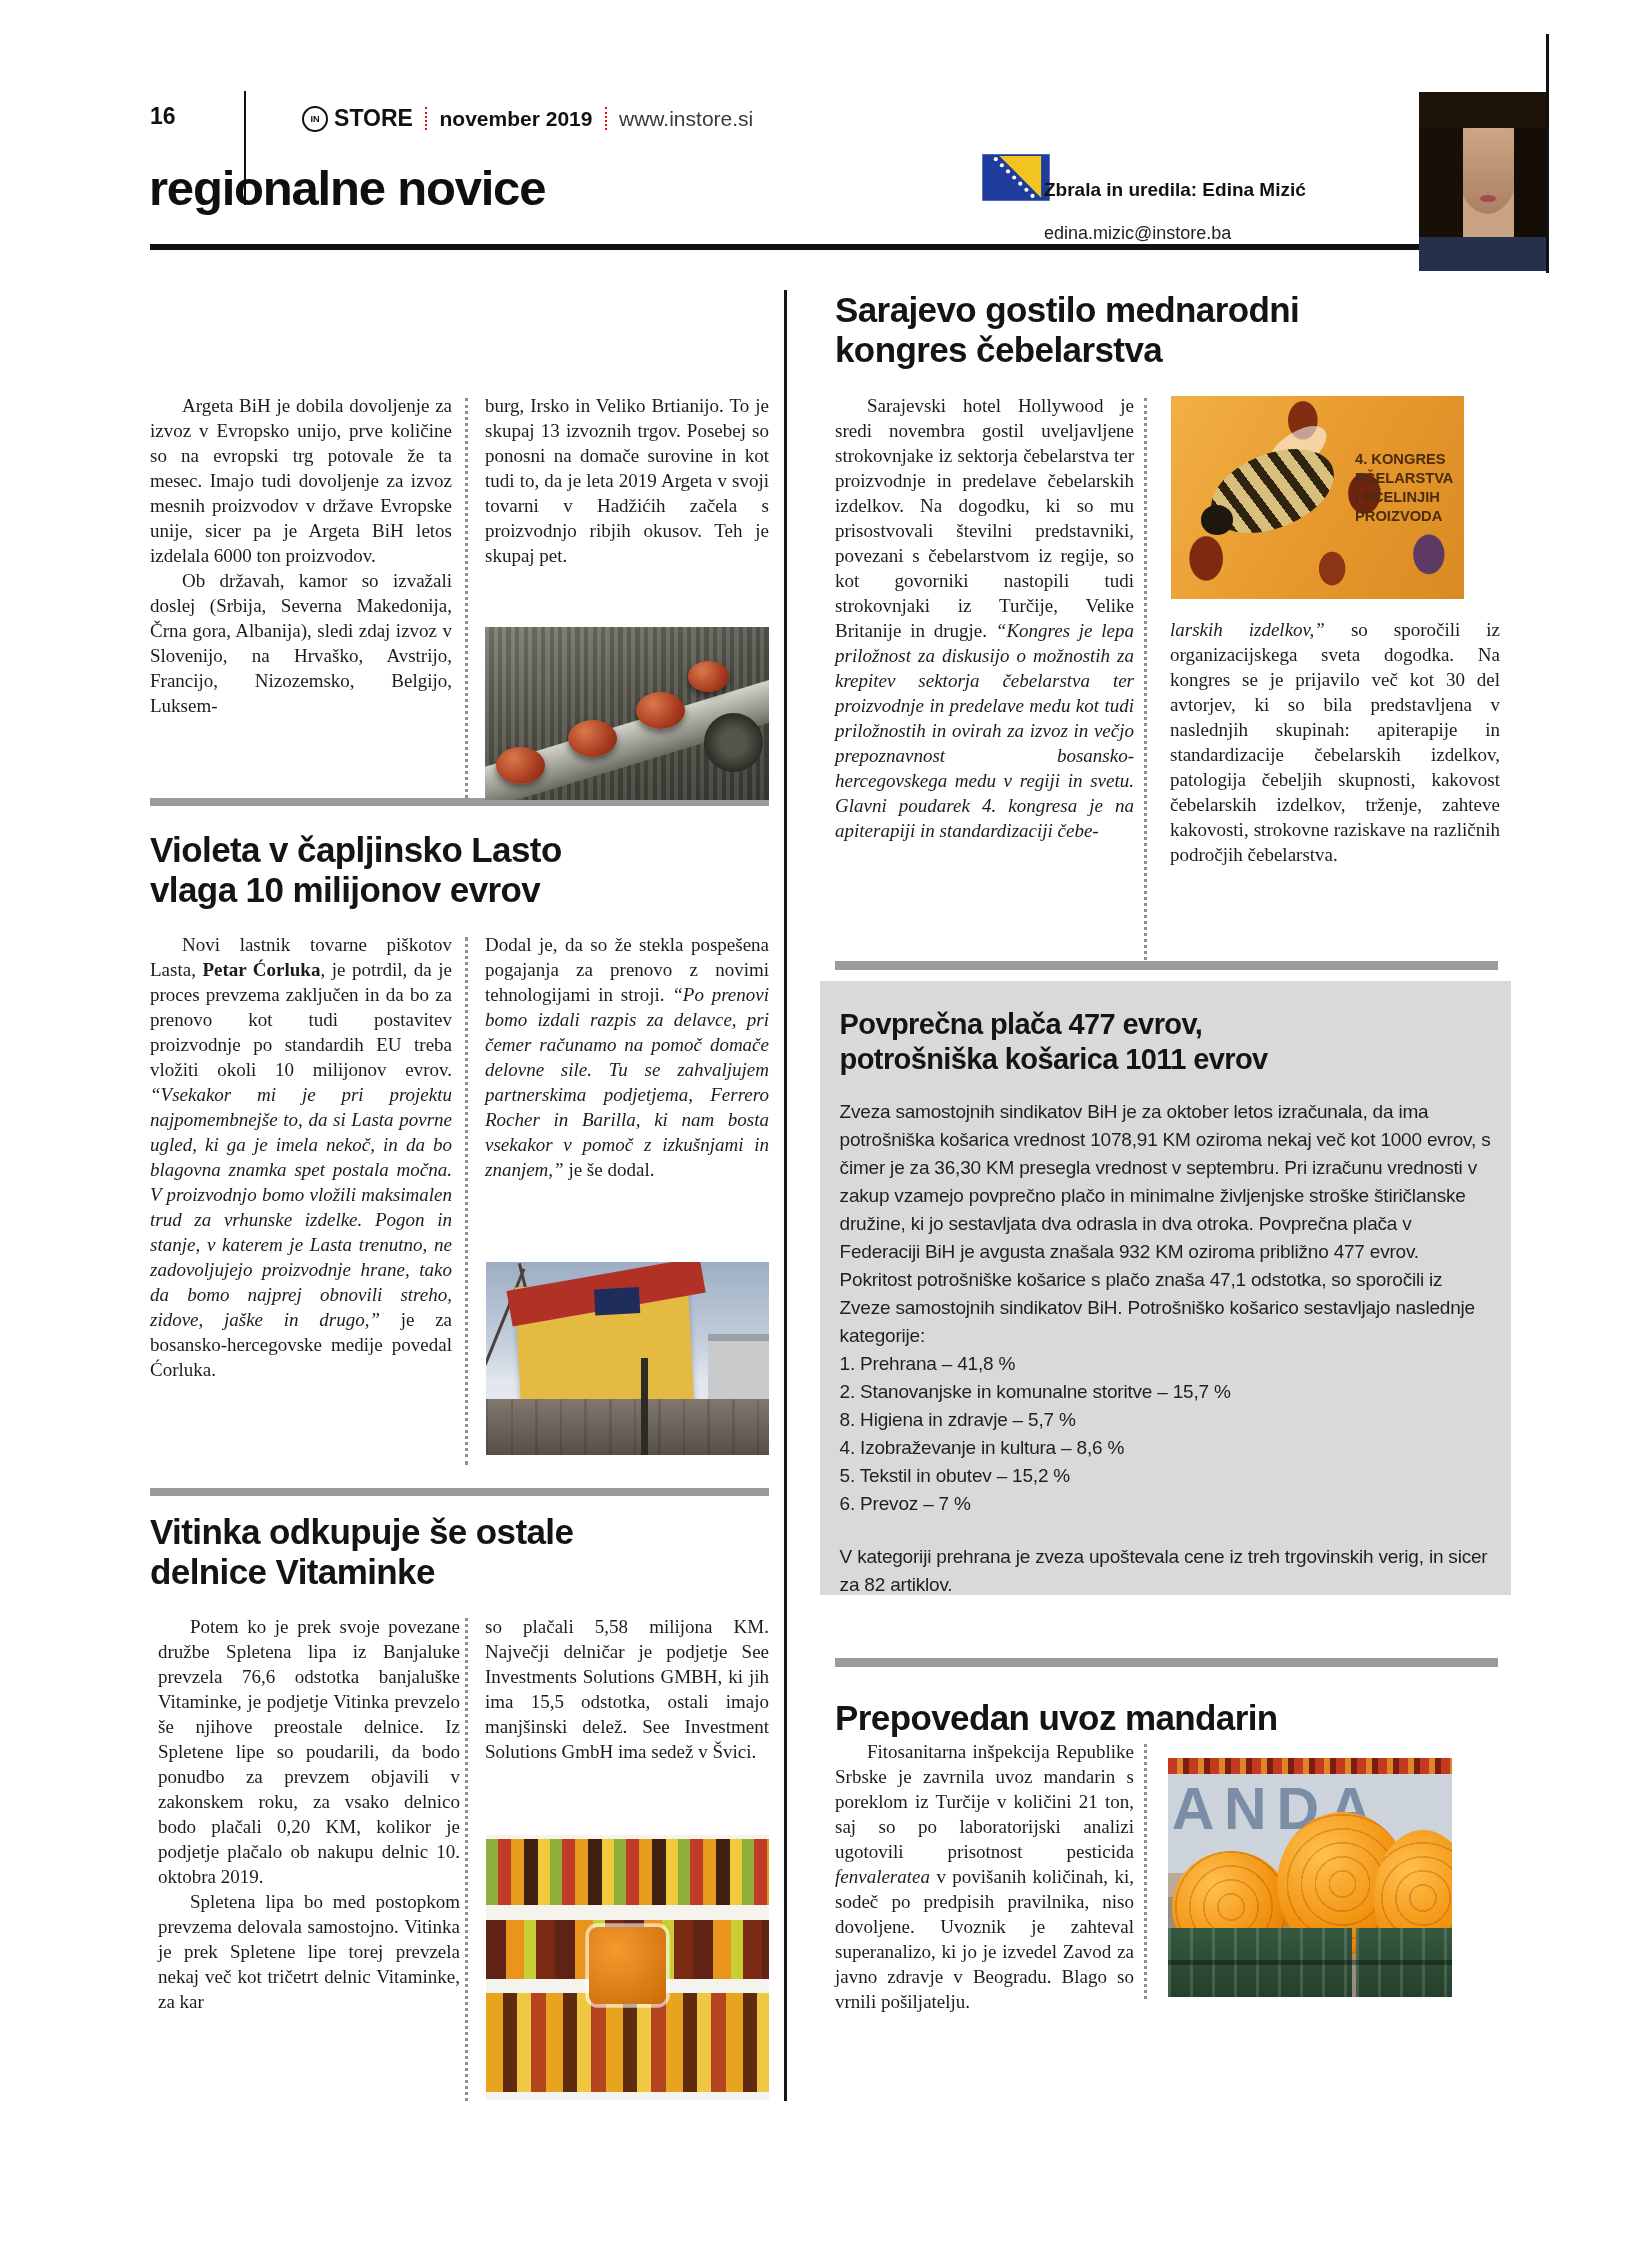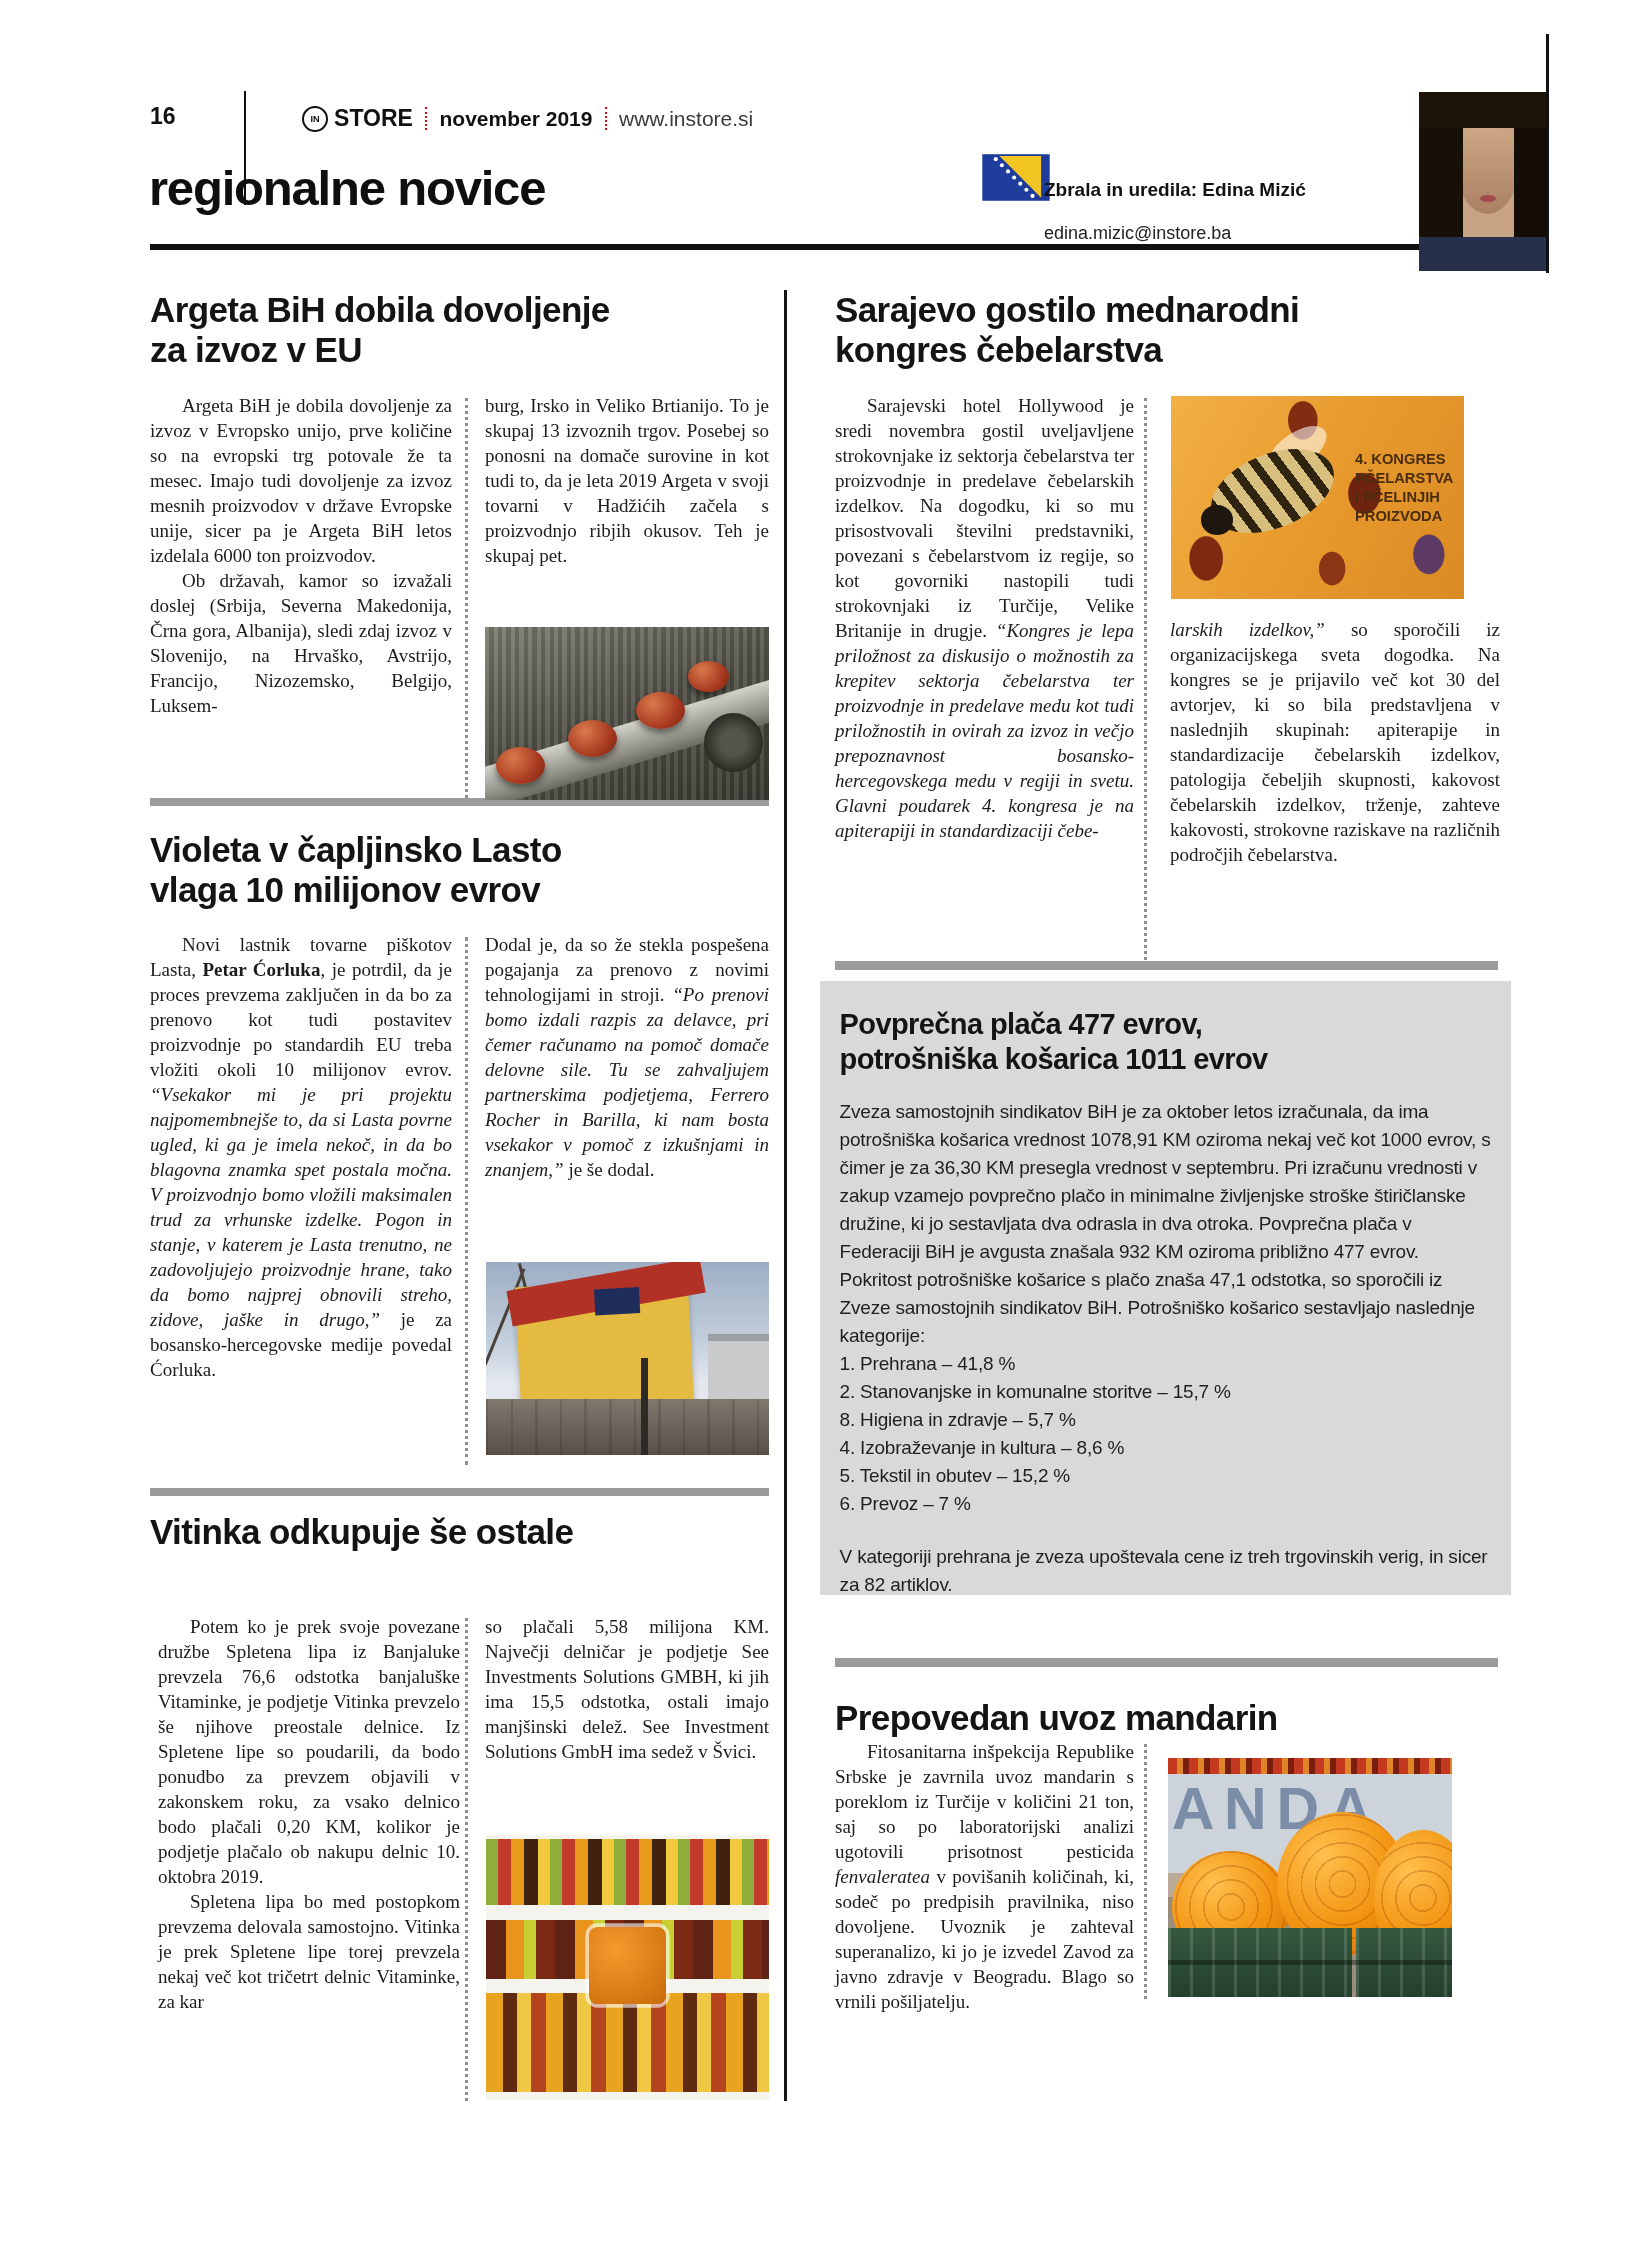--- a/index.html
+++ b/index.html
@@ -170,24 +170,20 @@
   <div class="vdot" style="left:465px;top:937px;height:528px;"></div>
   <div class="vdot" style="left:465px;top:1618px;height:483px;"></div>
   <div class="vdot" style="left:1144px;top:398px;height:562px;"></div>
   <div class="vdot" style="left:1144px;top:1744px;height:255px;"></div>
 
   <div class="hbar" style="left:150px;top:798px;width:619px;"></div>
   <div class="hbar" style="left:150px;top:1488px;width:619px;"></div>
   <div class="hbar" style="left:835px;top:961px;width:663px;height:8.6px;"></div>
   <div class="hbar" style="left:835px;top:1658px;width:663px;height:8.6px;"></div>
 
-  <div class="headline" style="left:150px;top:290px;width:620px;">
-    <span>Argeta BiH dobila dovoljenje</span>
-    <span>za izvoz v EU</span>
-  </div>
   <div class="col" style="left:150px;top:393px;width:302px;">
       <p class="par"><span>Argeta BiH je dobila dovoljenje za izvoz v Evropsko unijo, prve količine so na evropski trg potovale že ta mesec. Imajo tudi dovoljenje za izvoz mesnih proizvodov v države Evropske unije, sicer pa je Argeta BiH letos izdelala 6000 ton proizvodov.</span></p>
       <p class="par"><span>Ob državah, kamor so izvažali doslej (Srbija, Severna Makedonija, Črna gora, Albanija), sledi zdaj izvoz v Slovenijo, na Hrvaško, Avstrijo, Francijo, Nizozemsko, Belgijo, Luksem-</span></p>
     </div>
   <div class="col" style="left:485px;top:393px;width:284px;">
       <p class="par noindent"><span>burg, Irsko in Veliko Brtianijo. To je skupaj 13 izvoznih trgov. Posebej so ponosni na domače surovine in kot tudi to, da je leta 2019 Argeta v svoji tovarni v Hadžićih začela s proizvodnjo ribjih okusov. Teh je skupaj pet.</span></p>
     </div>
 
   <div class="photo" id="ph-argeta">
     <div class="conveyor"></div>
@@ -257,20 +253,21 @@
         <div class="box-item">8. Higiena in zdravje – 5,7  %</div>
         <div class="box-item">4. Izobraževanje in kultura – 8,6  %</div>
         <div class="box-item">5. Tekstil in obutev – 15,2  %</div>
         <div class="box-item">6. Prevoz – 7  %</div>
       </div>
     <div class="boxoutro">V kategoriji prehrana je zveza upoštevala cene iz treh trgovinskih verig, in sicer za 82 artiklov.</div>
   </div>
 
   <div class="headline" style="left:150px;top:1512px;width:620px;">
     <span>Vitinka odkupuje še ostale</span>
+    <span>delnice Vitaminke</span>
   </div>
   <div class="col" style="left:158px;top:1614px;width:302px;">
       <p class="par"><span>Potem ko je prek svoje povezane družbe Spletena lipa iz Banjaluke prevzela 76,6 odstotka banjaluške Vitaminke, je podjetje Vitinka prevzelo še njihove preostale delnice. Iz Spletene lipe so poudarili, da bodo ponudbo za prevzem objavili v zakonskem roku, za vsako delnico bodo plačali 0,20 KM, kolikor je podjetje plačalo ob nakupu delnic 10. oktobra 2019.</span></p>
       <p class="par"><span>Spletena lipa bo med postopkom prevzema delovala samostojno. Vitinka je prek Spletene lipe torej prevzela nekaj več kot tričetrt delnic Vitaminke, za kar</span></p>
     </div>
   <div class="col" style="left:485px;top:1614px;width:284px;">
       <p class="par noindent"><span>so plačali 5,58 milijona KM. Največji delničar je podjetje See Investments Solutions GMBH, ki jih ima 15,5 odstotka, ostali imajo manjšinski delež. See Investment Solutions GmbH ima sedež v Švici.</span></p>
     </div>
 
   <div class="photo" id="ph-vitinka">

